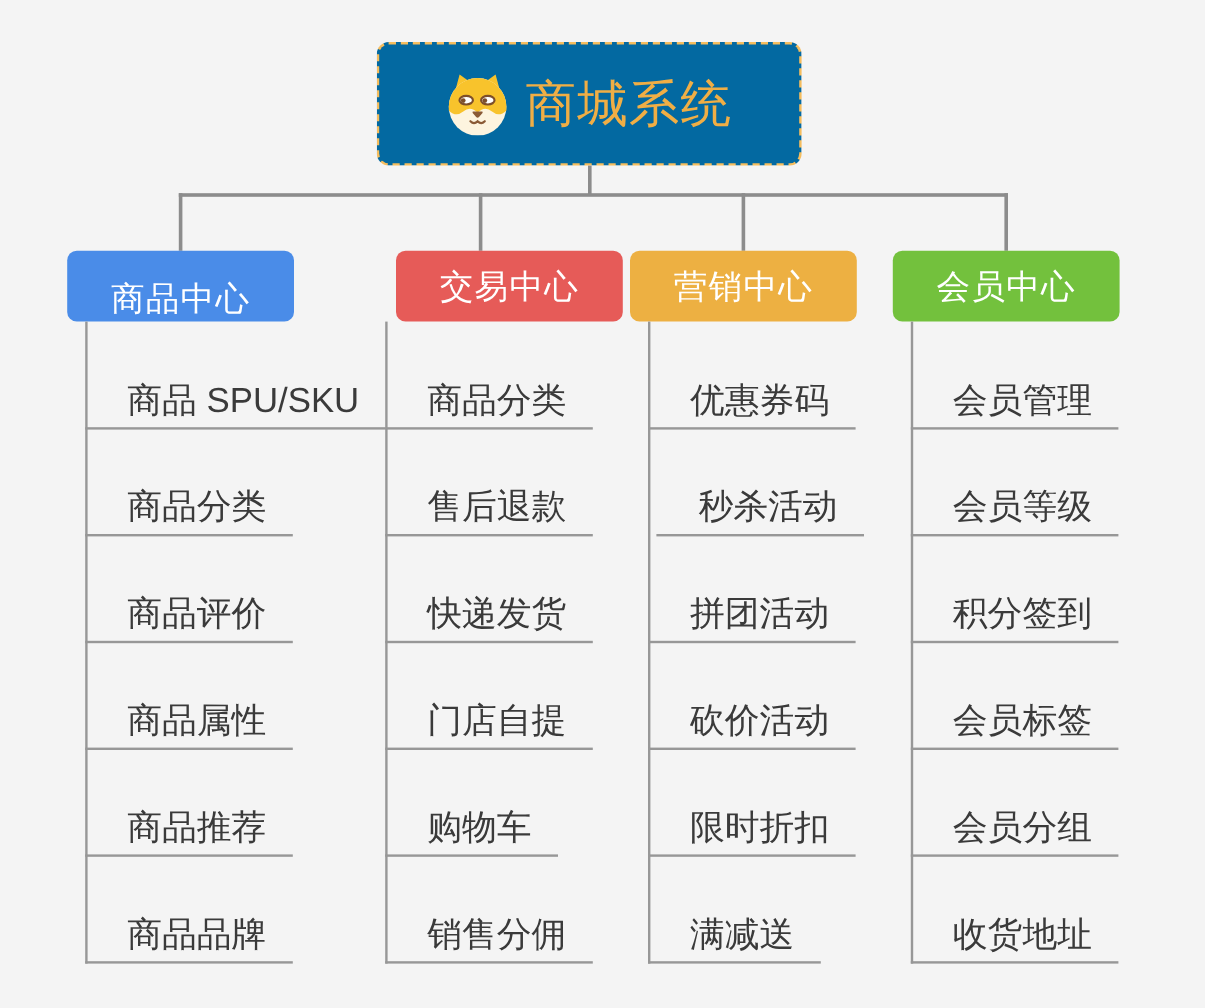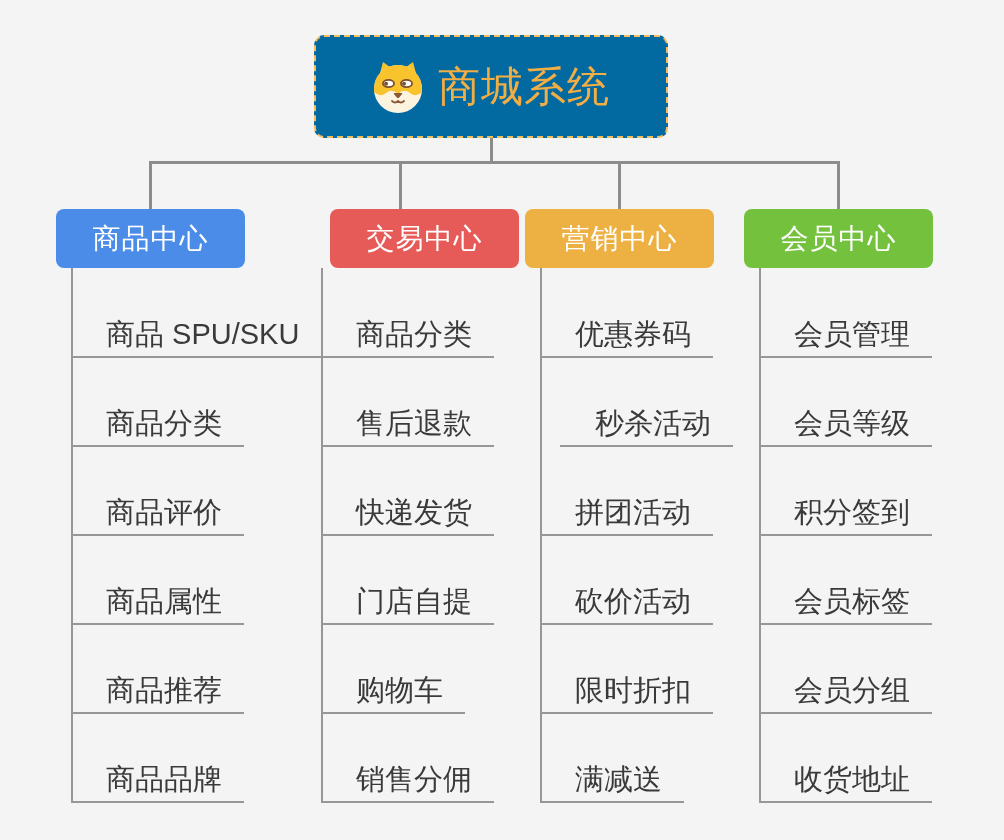--- a/index.html
+++ b/index.html
@@ -56,21 +56,21 @@
     <span class="root-title">商城系统</span>
   </div>
 
   <div class="line" style="left:490px;top:138px;width:3px;height:24px"></div>
   <div class="line" style="left:149px;top:161px;width:691px;height:3px"></div>
   <div class="line" style="left:149px;top:161px;width:3px;height:48px"></div>
   <div class="line" style="left:399px;top:161px;width:3px;height:48px"></div>
   <div class="line" style="left:618px;top:161px;width:3px;height:48px"></div>
   <div class="line" style="left:837px;top:161px;width:3px;height:48px"></div>
 
-  <div class="branch" style="left: 56px; background: rgb(74, 140, 232);">
+  <div class="branch" style="left: 56px; background: rgb(74, 140, 232); align-items: flex-end;">
     <span>商品中心</span>
   </div>
   <div class="branch" style="left: 306px; background: rgb(230, 91, 88); margin-left: 24px;">
     <span>交易中心</span>
   </div>
   <div class="branch" style="left: 525px; background: rgb(237, 176, 66);">
     <span>营销中心</span>
   </div>
   <div class="branch" style="left: 744px; background: rgb(115, 193, 61);">
     <span>会员中心</span>
@@ -89,21 +89,21 @@
   <div class="leaf" style="left:71px;top:765px">商品品牌</div>
 
   <div class="leaf" style="left:321px;top:320px">商品分类</div>
   <div class="leaf" style="left:321px;top:409px">售后退款</div>
   <div class="leaf" style="left:321px;top:498px">快递发货</div>
   <div class="leaf" style="left:321px;top:587px">门店自提</div>
   <div class="leaf" style="left:321px;top:676px">购物车</div>
   <div class="leaf" style="left:321px;top:765px">销售分佣</div>
 
   <div class="leaf" style="left:540px;top:320px">优惠券码</div>
-  <div class="leaf" style="left:560px;top:409px">秒杀活动</div>
+  <div class="leaf" style="left:547px;top:409px">秒杀活动</div>
   <div class="leaf" style="left:540px;top:498px">拼团活动</div>
   <div class="leaf" style="left:540px;top:587px">砍价活动</div>
   <div class="leaf" style="left:540px;top:676px">限时折扣</div>
   <div class="leaf" style="left:540px;top:765px">满减送</div>
 
   <div class="leaf" style="left:759px;top:320px">会员管理</div>
   <div class="leaf" style="left:759px;top:409px">会员等级</div>
   <div class="leaf" style="left:759px;top:498px">积分签到</div>
   <div class="leaf" style="left:759px;top:587px">会员标签</div>
   <div class="leaf" style="left:759px;top:676px">会员分组</div>

